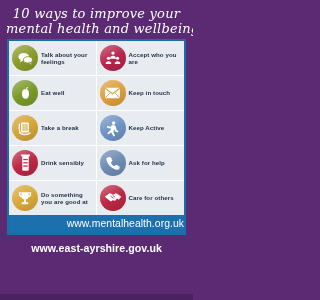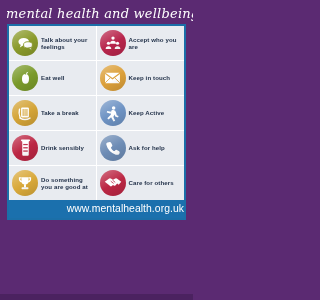--- a/index.html
+++ b/index.html
@@ -97,20 +97,21 @@
     position:absolute;left:0;right:0;bottom:0;height:6px;
     background:#4b2260;
   }
 </style>
 </head>
 <body>
 
 <div id="poster">
 
   <div class="header">
+    <div class="title-line l1">10 ways to improve your</div>
     <div class="title-line l2">mental health and wellbeing</div>
   </div>
 
   <div class="card-wrap">
     <div class="grid">
 
       <div class="row">
         <div class="cell left">
           <span class="icon" style="background:#8a9a2b">
             <svg width="17" height="17" viewBox="0 0 24 24" aria-hidden="true">
@@ -231,15 +232,18 @@
           </span>
           <span class="label">Care for others</span>
         </div>
       </div>
 
     </div>
 
     <div class="urlbar">www.mentalhealth.org.uk</div>
   </div>
 
+  <div class="footer">
+    <span class="footer-url">www.east-ayrshire.gov.uk</span>
+  </div>
 
   <div class="bottom-strip"></div>
 </div>
 
 </body></html>

